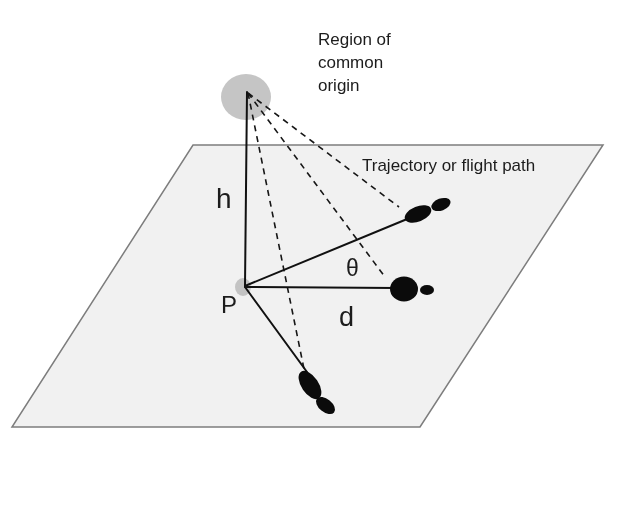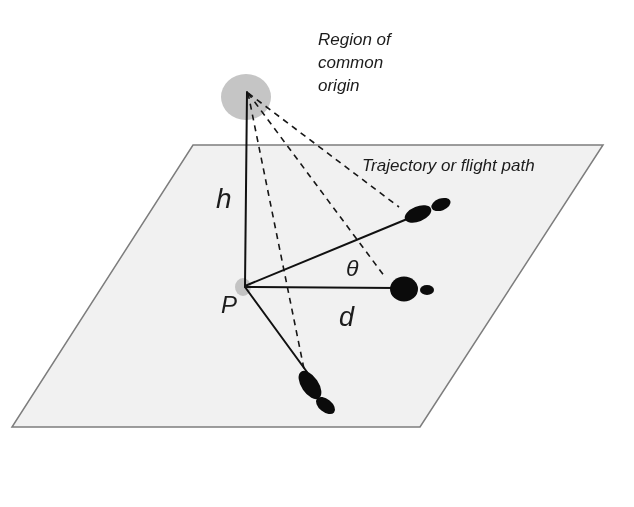--- a/index.html
+++ b/index.html
@@ -3,21 +3,20 @@
 <meta charset="utf-8">
 <style>
   html, body { margin: 0; padding: 0; background: #ffffff; }
   .stage {
     position: relative;
     width: 634px;
     height: 507px;
     background: #ffffff;
     font-family: "Liberation Sans", sans-serif;
     overflow: hidden;
-    font-style: italic;
   }
   svg { display: block; }
 
   .plane       { stroke: #7d7d7d; stroke-width: 1.5; }
   .solid-line  { stroke: #111111; stroke-width: 2; fill: none; stroke-linecap: round; }
   .dashed-line { stroke: #161616; stroke-width: 1.6; fill: none; stroke-dasharray: 6 5; }
   .drop        { fill: #0b0b0b; stroke: none; }
   .lbl         { fill: #1c1c1c; }
   .lbl-small   { font-size: 17px; }
   .lbl-h       { font-size: 28px; }

